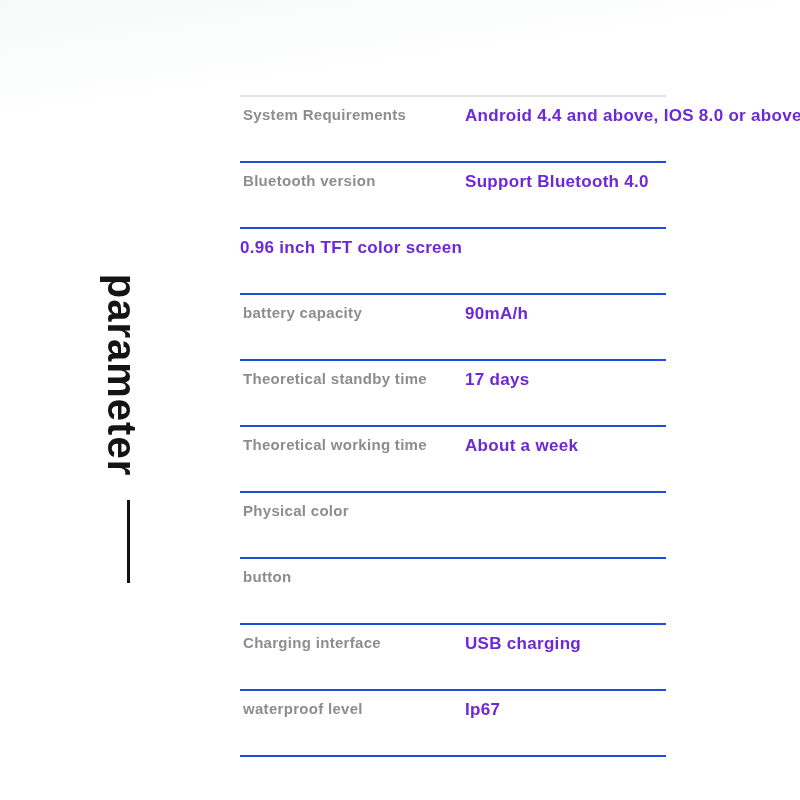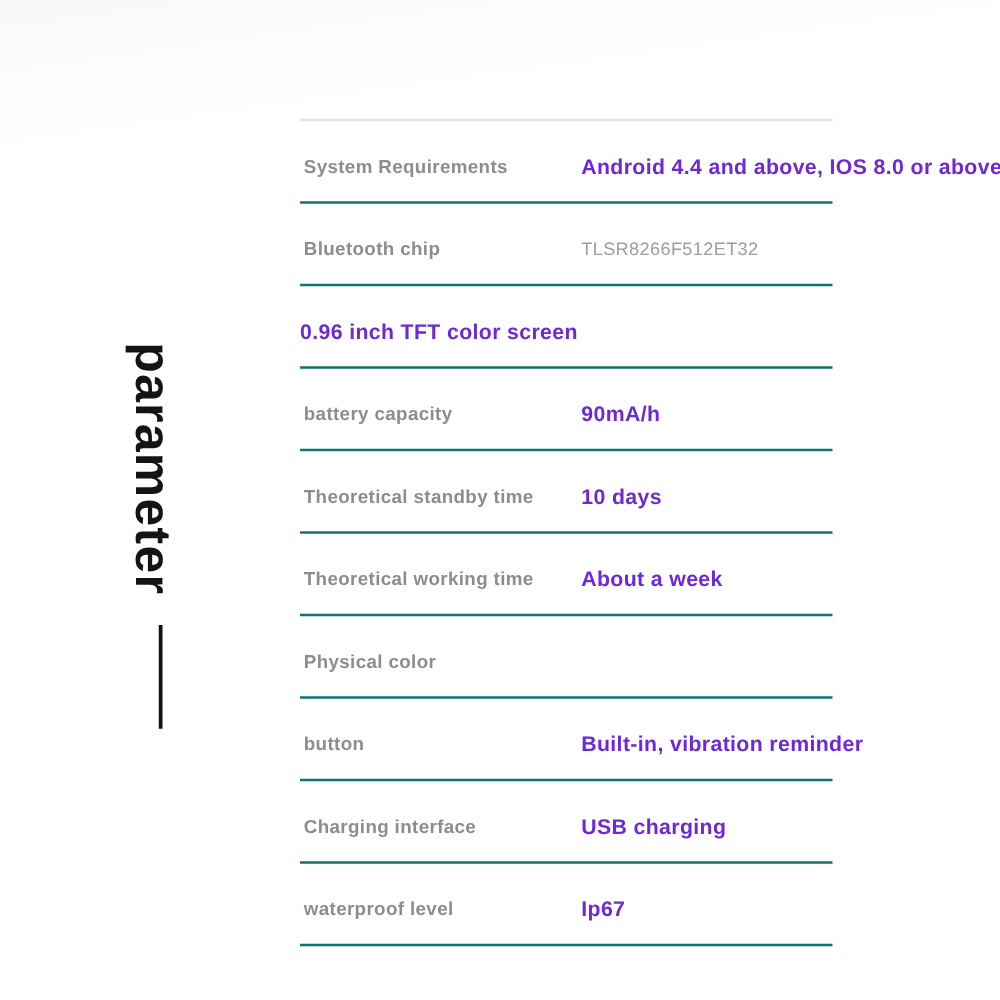--- a/index.html
+++ b/index.html
@@ -40,24 +40,23 @@
   
   .spec-table {
     position: absolute;
     left: 240px;
     top: 95px;
     width: 426px;
     border-top: 2px solid #e1e2e2;
   }
   .spec-row {
     display: flex;
-    align-items: center;
     height: 55px;
     padding-top: 9px;
-    border-bottom: 2px solid #0f766e;
+    border-bottom: 2px solid #1d4ed8;
     box-sizing: content-box;
   }
   .spec-label {
     flex: 0 0 222px;
     padding-left: 3px;
     font-size: 15px;
     font-weight: bold;
     letter-spacing: 0.3px;
     color: #8b8d8e;
     white-space: nowrap;
@@ -84,52 +83,51 @@
 
 <div class="vertical-rule"></div>
 
 <div class="spec-table">
 
   <div class="spec-row">
     <div class="spec-label">System Requirements</div>
     <div class="spec-value">Android 4.4 and above, IOS 8.0 or above</div>
   </div>
 
+  <div class="spec-row">
+    <div class="spec-label">Bluetooth version</div>
+    <div class="spec-value">Support Bluetooth 4.0</div>
+  </div>
 
-  <div class="spec-row">
-    <div class="spec-label">Bluetooth chip</div>
-    <div class="spec-value chip-value">TLSR8266F512ET32</div>
-  </div>
 
   <div class="spec-row">
     <div class="spec-value">0.96 inch TFT color screen</div>
   </div>
 
   <div class="spec-row">
     <div class="spec-label">battery capacity</div>
     <div class="spec-value">90mA/h</div>
   </div>
 
   <div class="spec-row">
     <div class="spec-label">Theoretical standby time</div>
-    <div class="spec-value">10 days</div>
+    <div class="spec-value">17 days</div>
   </div>
 
   <div class="spec-row">
     <div class="spec-label">Theoretical working time</div>
     <div class="spec-value">About a week</div>
   </div>
 
   <div class="spec-row">
     <div class="spec-label">Physical color</div>
   </div>
 
   <div class="spec-row">
     <div class="spec-label">button</div>
-    <div class="spec-value">Built-in, vibration reminder</div>
   </div>
 
   <div class="spec-row">
     <div class="spec-label">Charging interface</div>
     <div class="spec-value">USB charging</div>
   </div>
 
   <div class="spec-row">
     <div class="spec-label">waterproof level</div>
     <div class="spec-value">Ip67</div>

